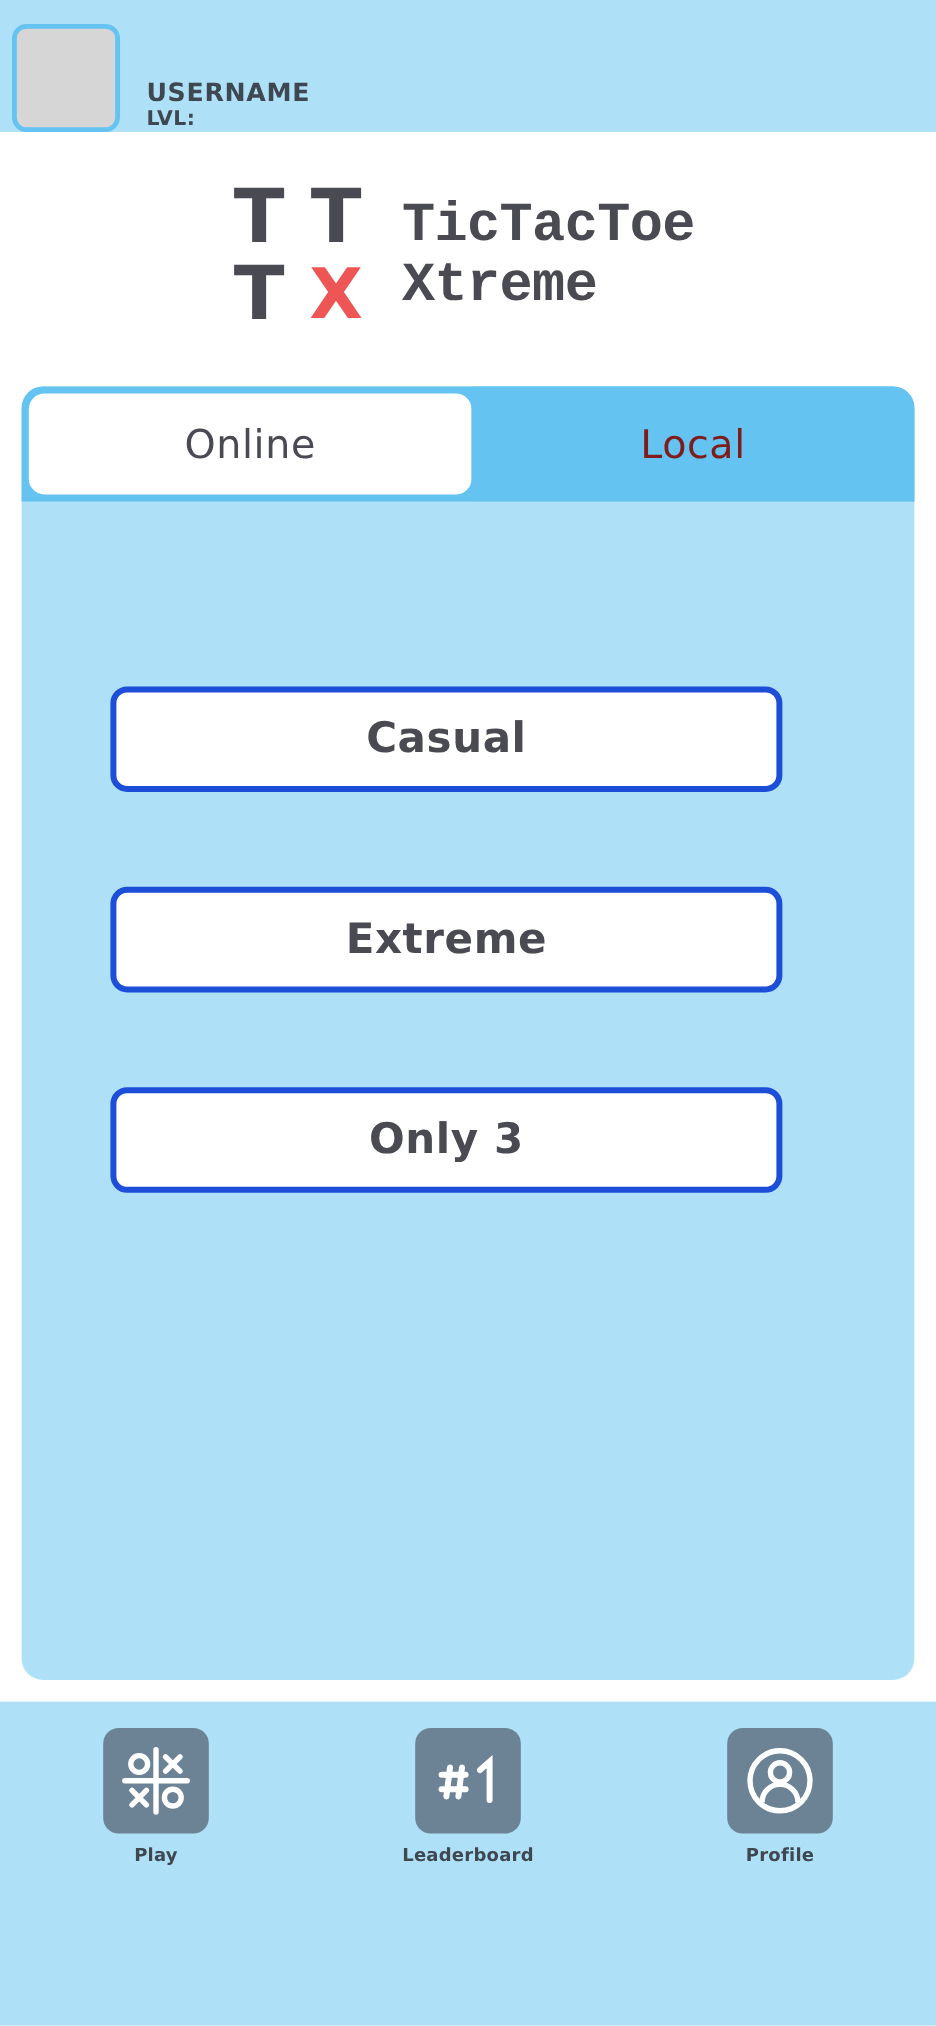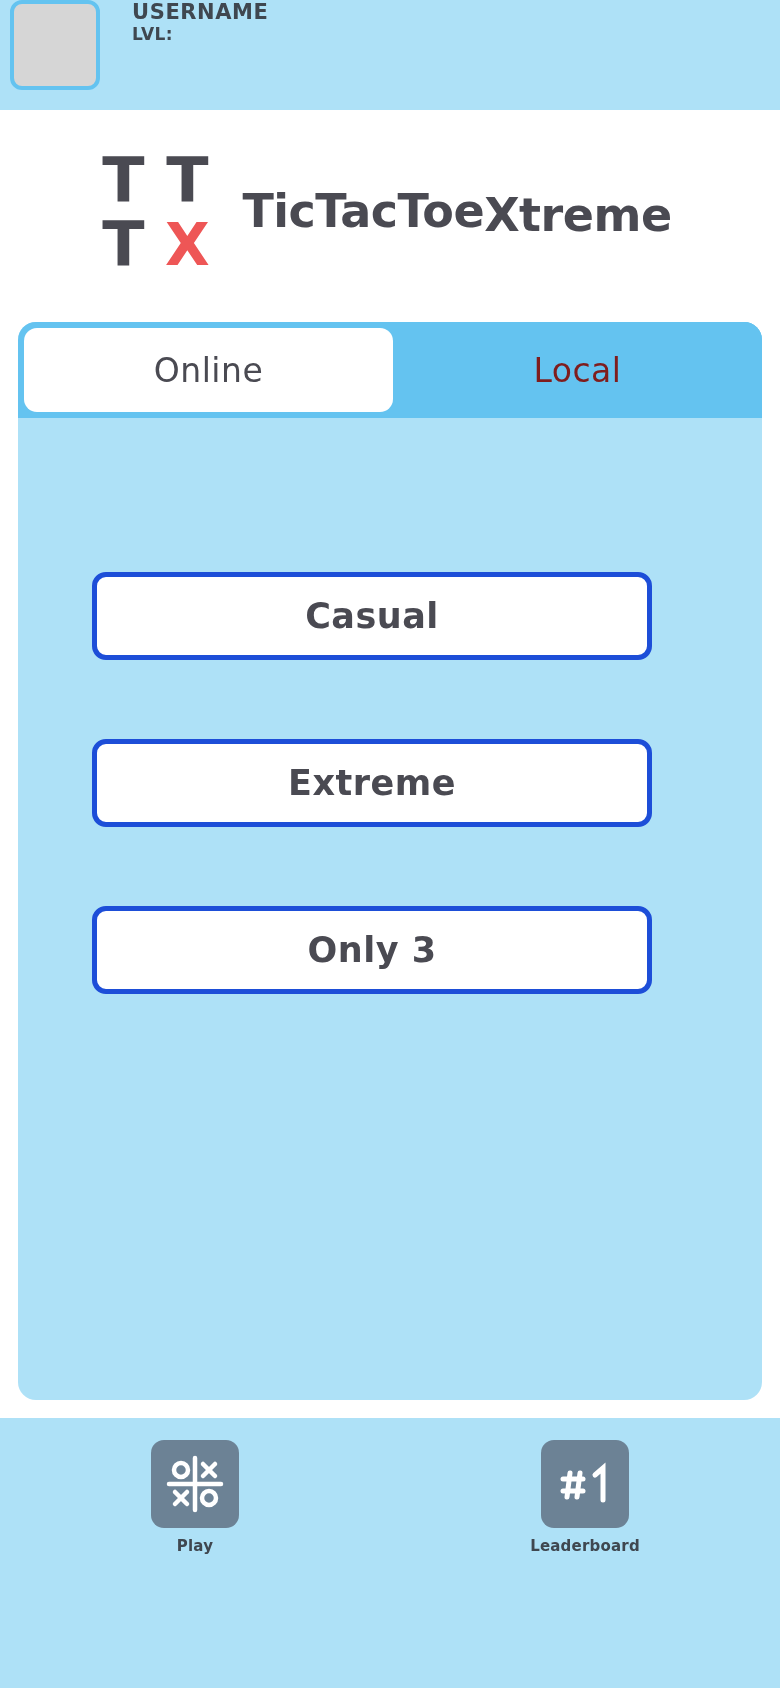--- a/index.html
+++ b/index.html
@@ -8,21 +8,21 @@
     font-family:"DejaVu Sans", sans-serif;
     background:#ffffff;
     position:relative;
     overflow:hidden;
   }
 
   
   .header {
     position:absolute; left:0; top:0; width:780px; height:110px;
     background:#AEE1F7;
-    display:flex; align-items:flex-start;gap:10px;
+    display:flex; align-items:flex-end;
   }
   .avatar {
     width:90px; height:90px; margin-left:10px;
     background:#D6D6D6;
     border:4px solid #64C3F0;
     border-radius:12px;
     flex:none;
   }
   .header-text { margin-left:22px; display:flex; flex-direction:column; justify-content:center; }
   .username {
@@ -47,21 +47,21 @@
     grid-template-rows:58px 58px;
     gap:6px;
     font-family:"DejaVu Sans", sans-serif;
   }
   .logo-cell {
     display:flex; align-items:center; justify-content:center;
     font-size:62px; font-weight:bold; color:#4A4A52;
     line-height:1;
   }
   .logo-cell.red { color:#EE5656; font-size:58px; }
-  .logo-words { display:flex; flex-direction:row; line-height:1.0; }
+  .logo-words { display:flex; flex-direction:column; line-height:1.0;font-family:Liberation Mono, monospace; }
   .logo-l1, .logo-l2 {
     font-size:46px; font-weight:bold; color:#4A4A52;
     letter-spacing:-0.5px;
   }
   .logo-l2 { margin-top:4px; }
 
   
   .panel {
     position:absolute; left:18px; top:322px;
     width:744px; height:1078px;
@@ -204,14 +204,24 @@
         </g>
         <g stroke="#ffffff" stroke-width="5" stroke-linecap="round" fill="none">
           <path d="M41 22 L49 15 L49 47"></path>
         </g>
       </svg>
     </div>
     <div class="nav-label">Leaderboard</div>
   </div>
 
 
+  <div class="nav-item">
+    <div class="nav-tile">
+      <svg width="62" height="62" viewBox="0 0 62 62">
+        <circle cx="31" cy="31" r="25" fill="none" stroke="#ffffff" stroke-width="4.5"></circle>
+        <circle cx="31" cy="24" r="8" fill="none" stroke="#ffffff" stroke-width="4.5"></circle>
+        <path d="M16 49 a15 15 0 0 1 30 0" fill="none" stroke="#ffffff" stroke-width="4.5"></path>
+      </svg>
+    </div>
+    <div class="nav-label">Profile</div>
+  </div>
 
 </div>
 
 </body></html>

